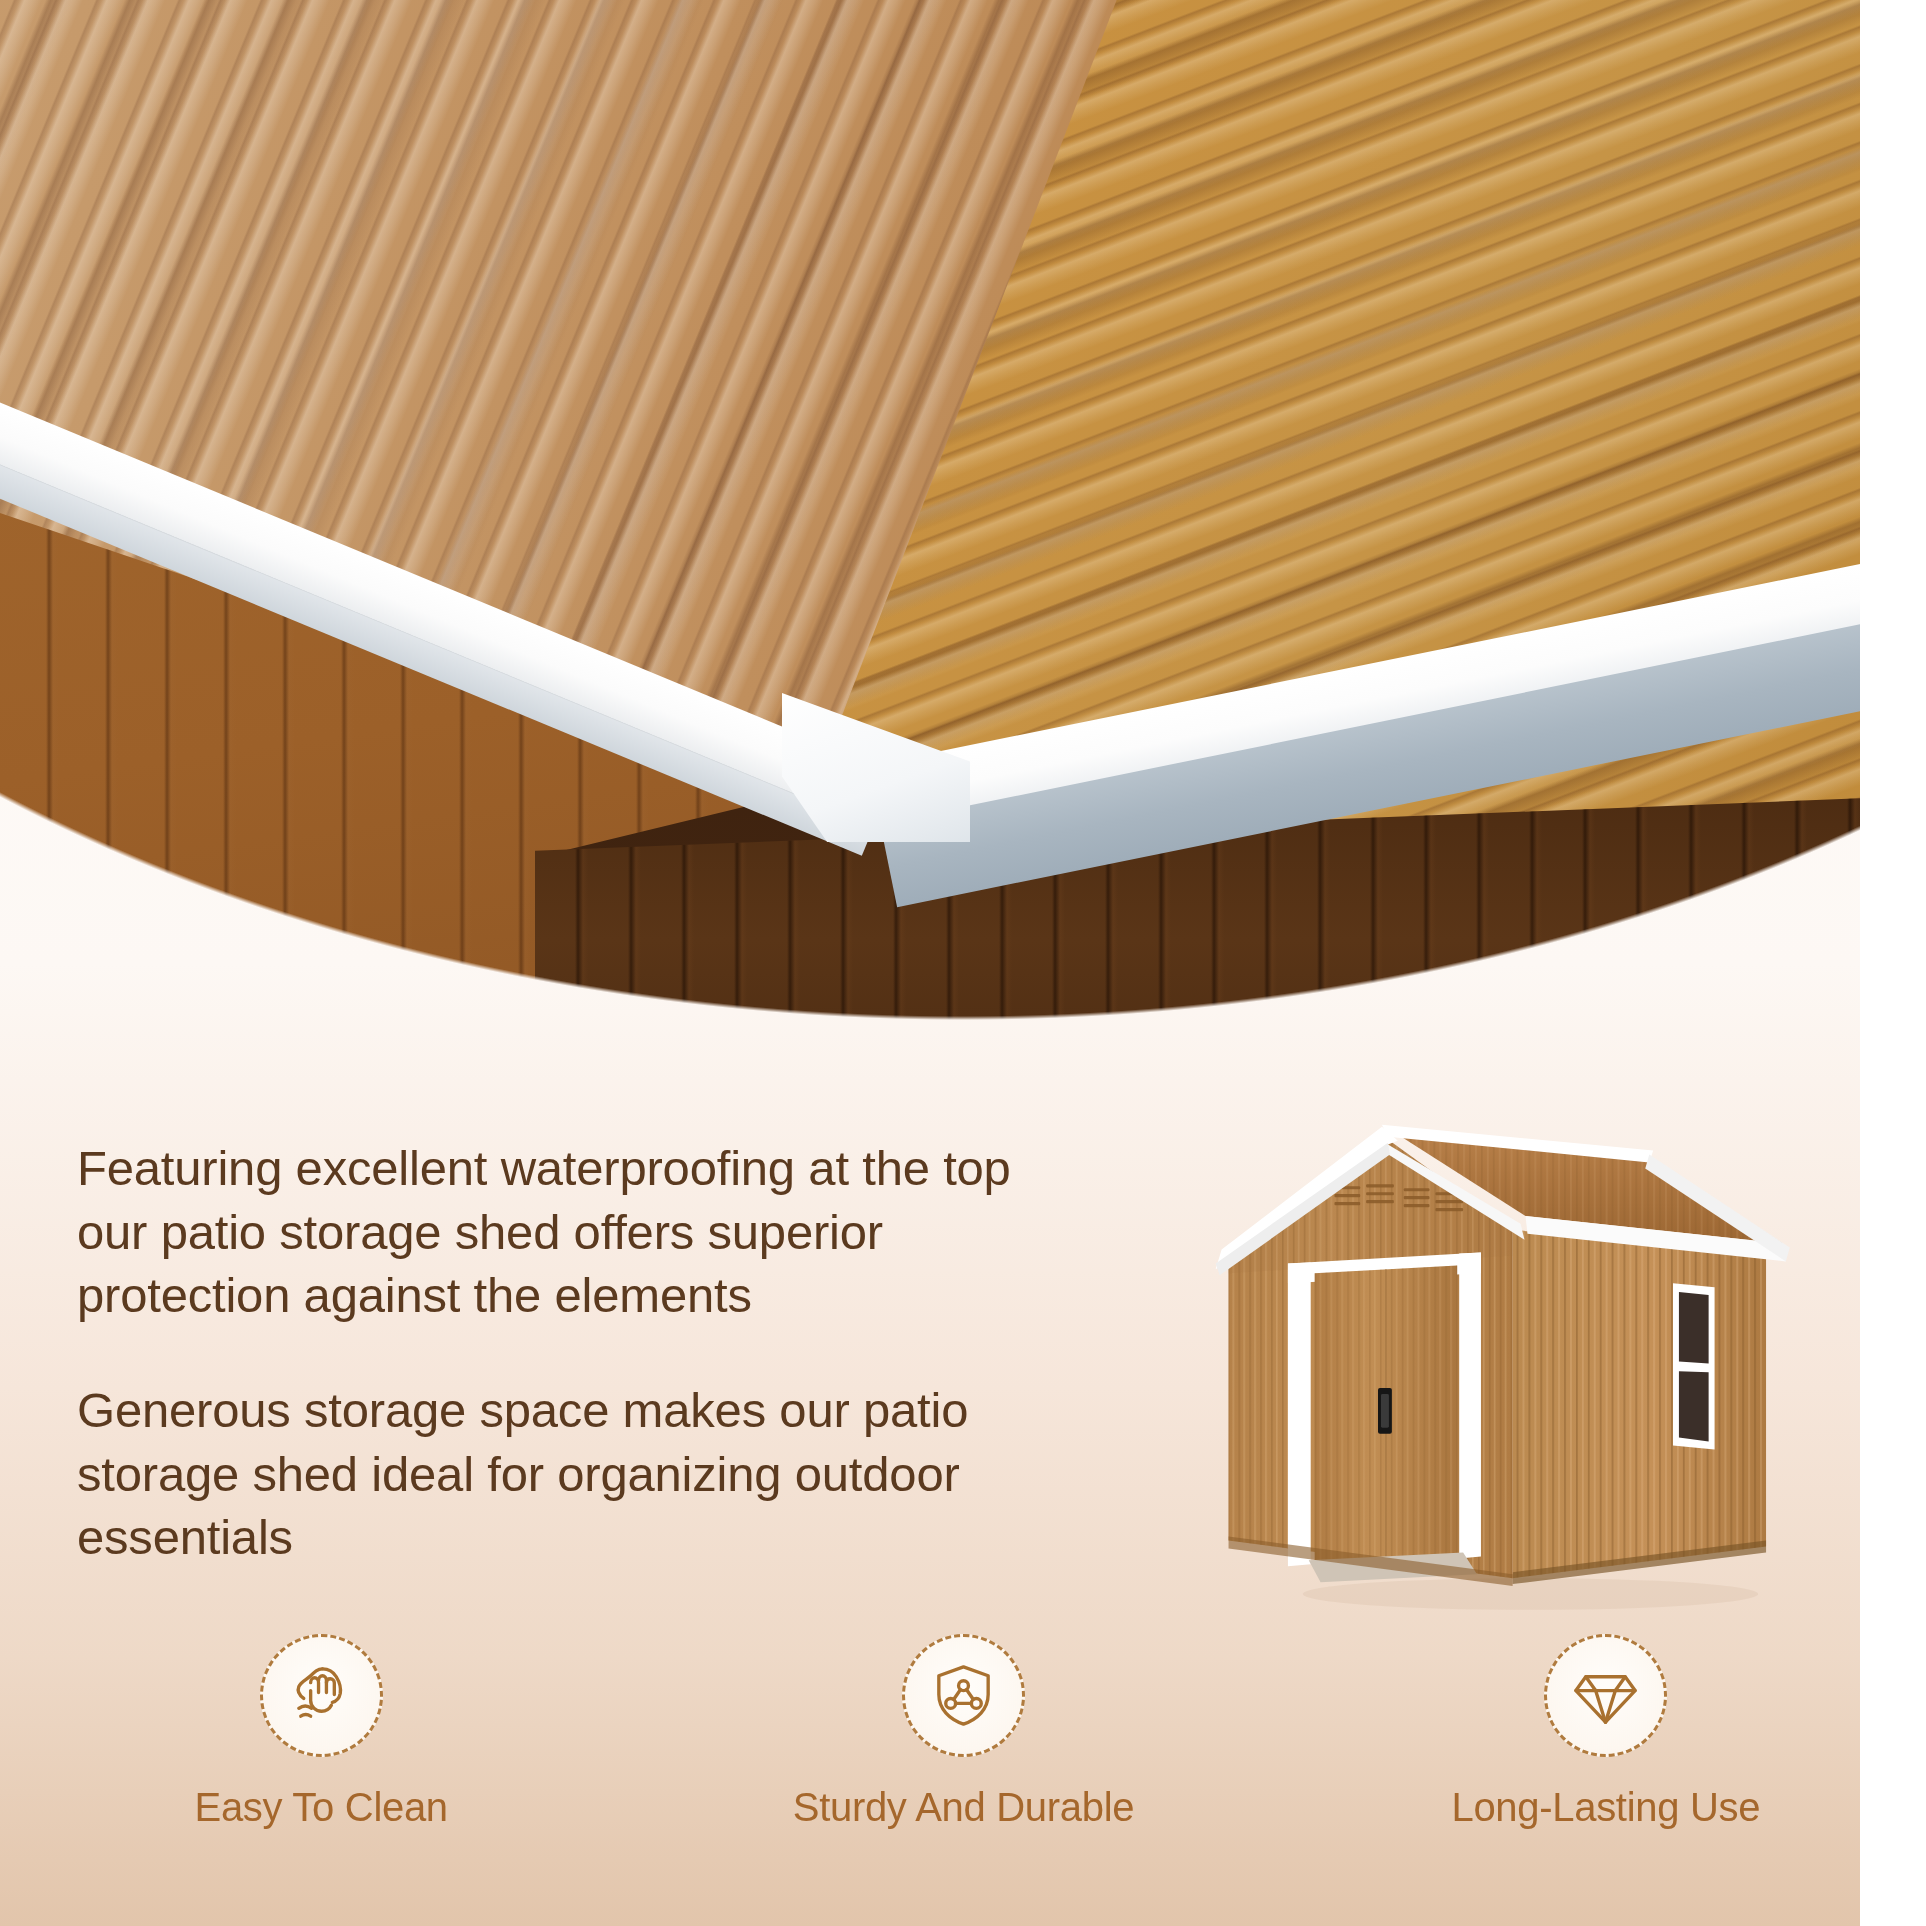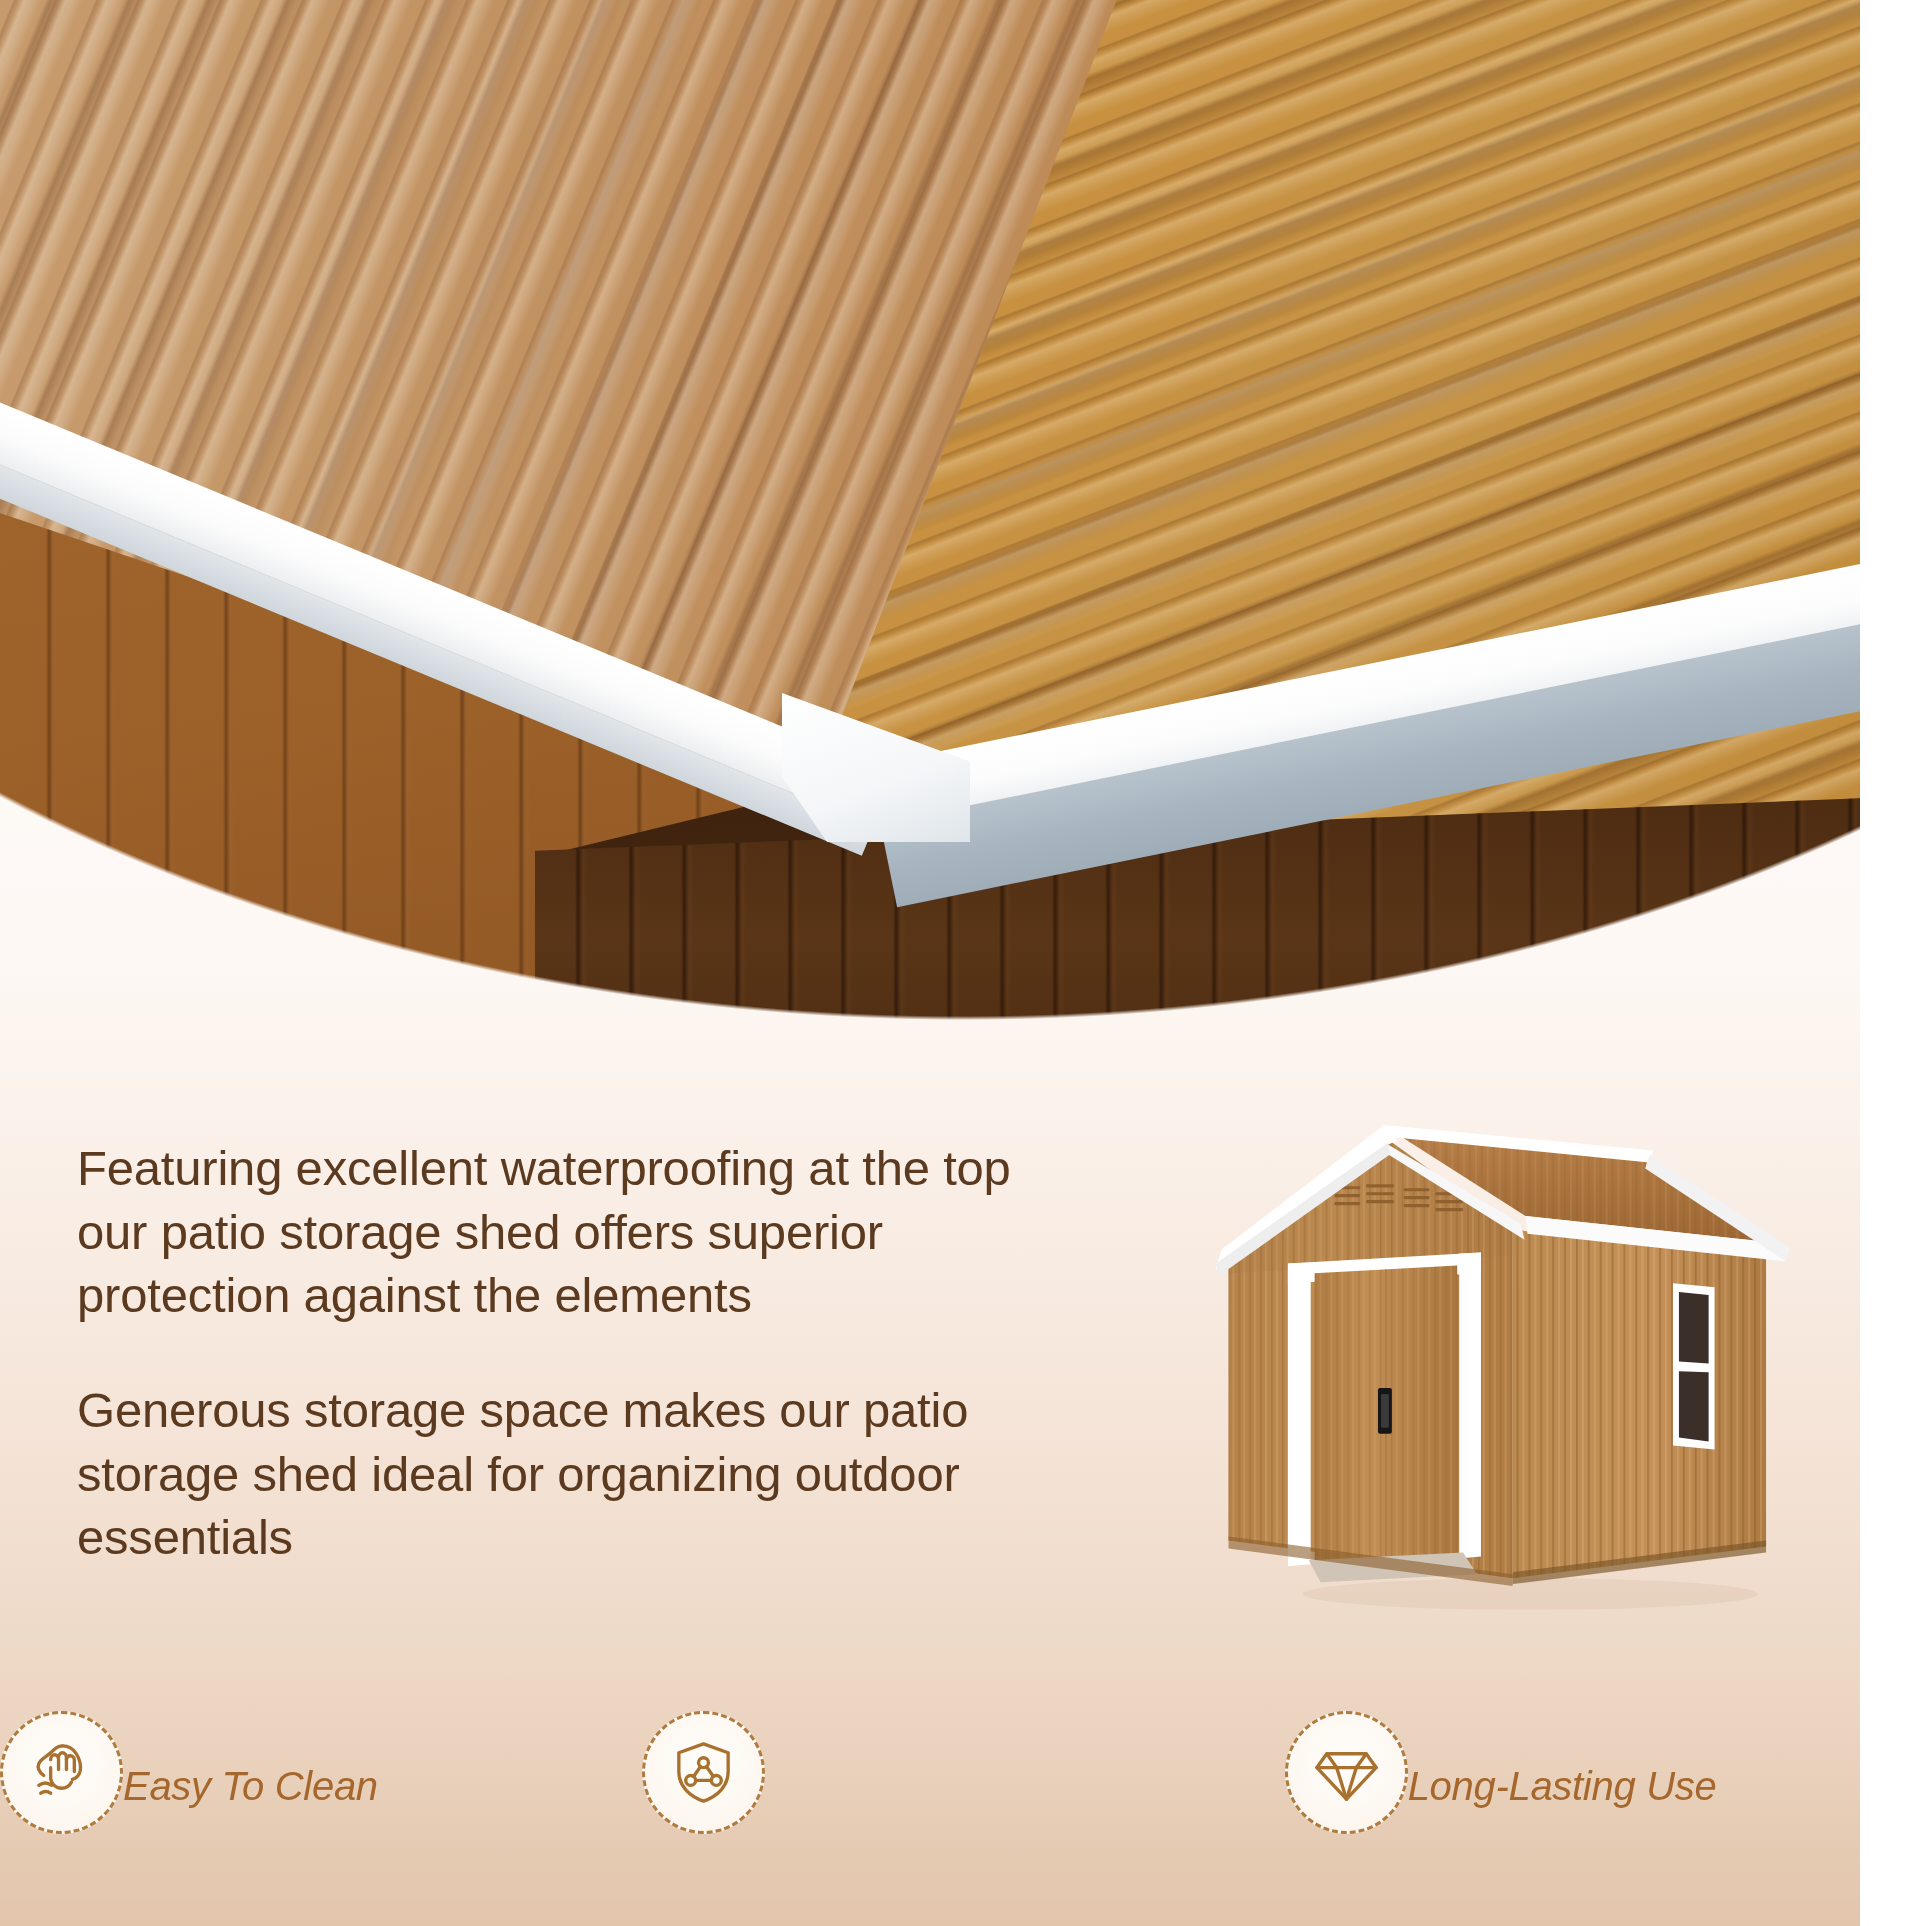--- a/index.html
+++ b/index.html
@@ -210,23 +210,22 @@
 
   
   #features {
     position:absolute; left:0; top:1634px;
     width:1927px; height:277px;
     display:flex;
   }
   .feature {
     flex:1 1 0;
     display:flex;
-    flex-direction:row;
+    flex-direction:column;
     align-items:center;
-    font-style:italic;
   }
   .feature-badge {
     width:123px; height:123px;
     border-radius:50%;
     border:3px dashed #b07b3e;
     background:
       radial-gradient(circle at 50% 42%, #fffdfa 0%, #fdf7f0 70%, #faf1e7 100%);
     display:flex; align-items:center; justify-content:center;
   }
   .feature-label {
@@ -408,20 +407,21 @@
         <svg width="73" height="73" viewBox="0 0 74 74" fill="none" stroke="#a9712f" stroke-width="3.4" stroke-linecap="round" stroke-linejoin="round">
           <path d="M37 8 L62 17 v19c0 15-11 25-25 30C23 61 12 51 12 36V17z"></path>
           <circle cx="37" cy="27" r="5"></circle>
           <circle cx="24" cy="45" r="5"></circle>
           <circle cx="50" cy="45" r="5"></circle>
           <line x1="34" y1="31" x2="27" y2="41"></line>
           <line x1="40" y1="31" x2="47" y2="41"></line>
           <line x1="29" y1="45" x2="45" y2="45"></line>
         </svg>
       </div>
+      <div class="feature-label">Sturdy And Durable</div>
     </div>
 
     <div class="feature">
       <div class="feature-badge">
         <svg width="73" height="73" viewBox="0 0 74 74" fill="none" stroke="#a9712f" stroke-width="3.4" stroke-linecap="round" stroke-linejoin="round">
           <path d="M17 18h40l10 14-30 32L7 32z"></path>
           <line x1="7" y1="32" x2="67" y2="32"></line>
           <line x1="17" y1="18" x2="27" y2="32"></line>
           <line x1="57" y1="18" x2="47" y2="32"></line>
           <line x1="27" y1="32" x2="37" y2="64"></line>

